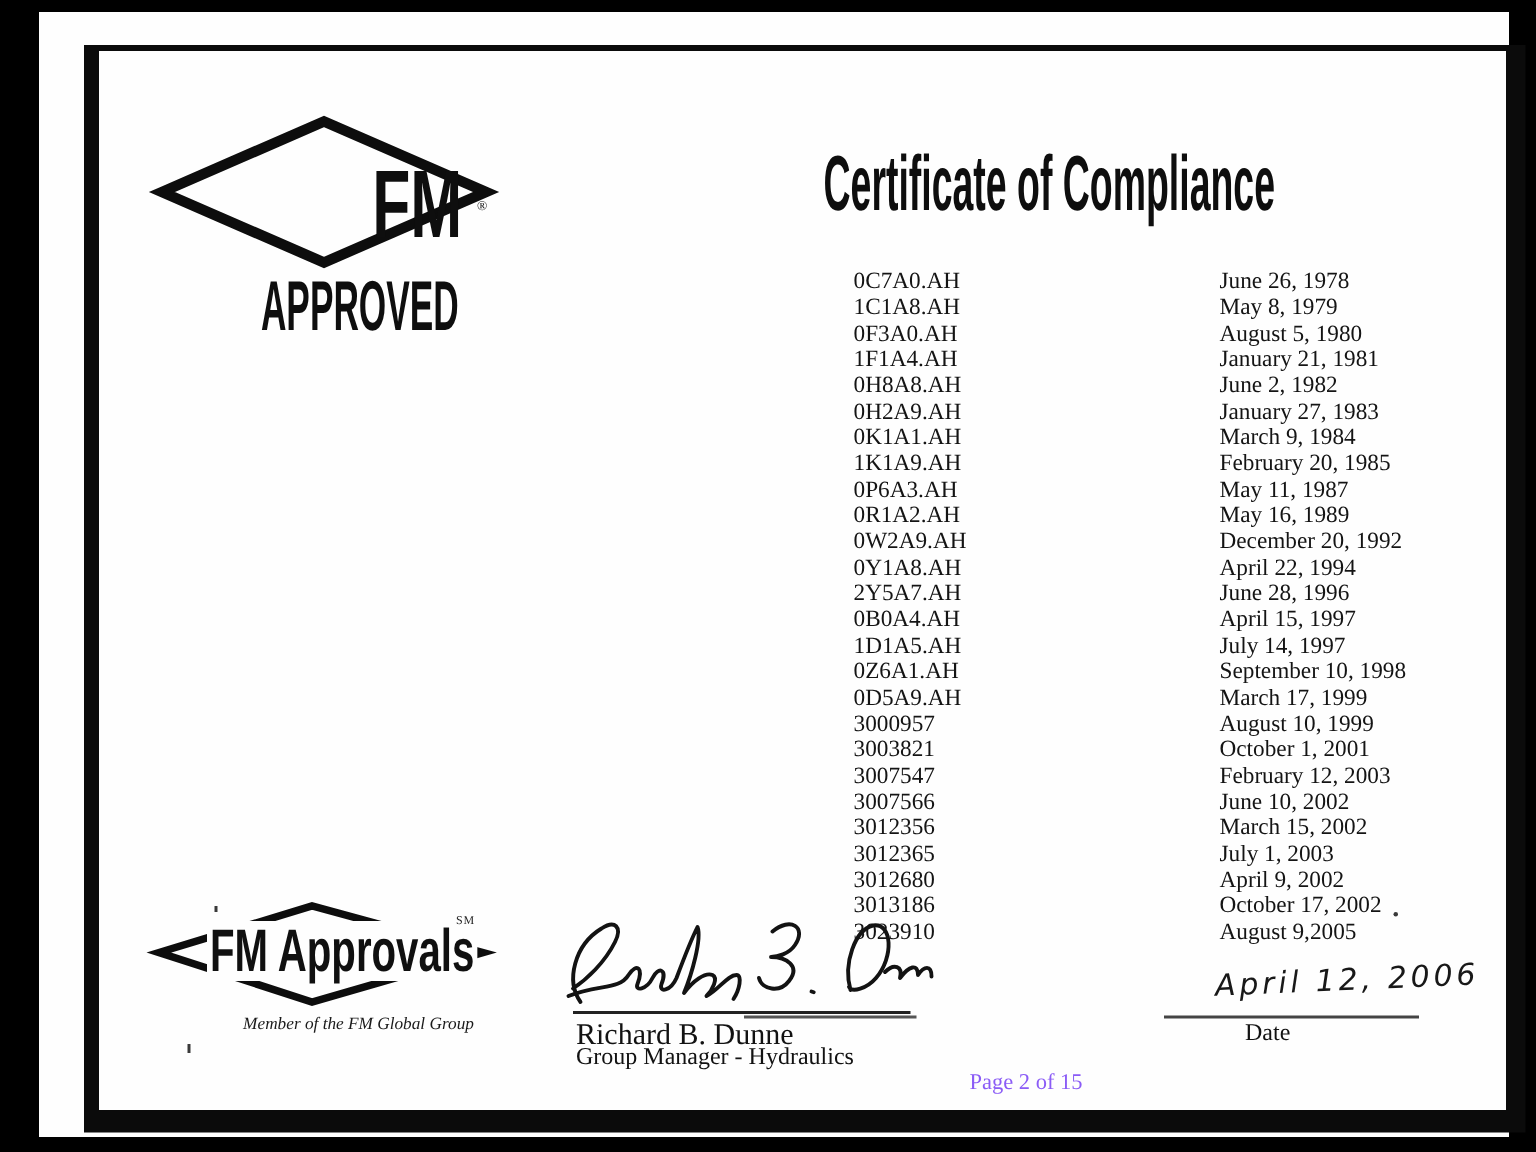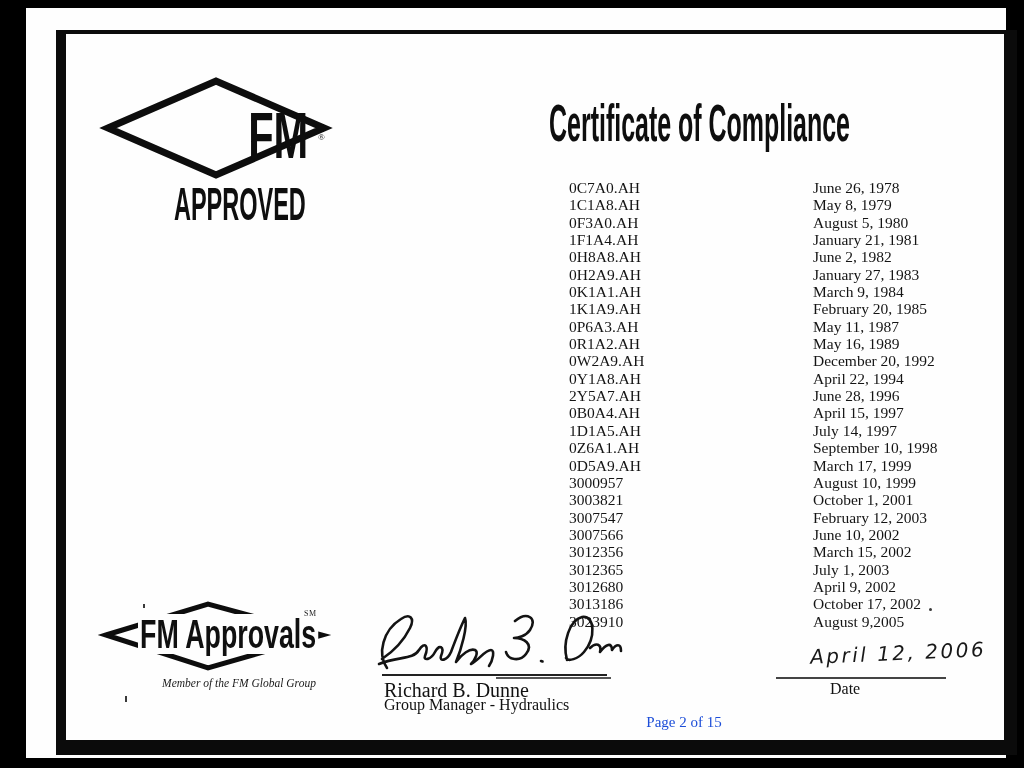--- a/index.html
+++ b/index.html
@@ -106,21 +106,21 @@
     transform:rotate(-2.5deg);white-space:nowrap;
   }
   .date-line{position:absolute;left:750px;top:669px;width:170px;height:1.5px;background:#444;}
   .date-label{
     position:absolute;left:756px;top:672px;
     font-size:16px;color:#121212;margin-left:48px;
   }
   
   .page-number{
     position:absolute;left:598px;top:706px;width:120px;text-align:center;
-    font-size:15px;color:#1d4ed8;white-space:nowrap;
+    font-size:15px;color:#8b5cf6;white-space:nowrap;
   }
   
   .speck{position:absolute;background:#3a3a3a;}
   .speck.a{left:903px;top:600px;width:3px;height:3px;border-radius:50%;}
   .speck.b{left:99px;top:688px;width:2px;height:6px;}
   .speck.c{left:117px;top:596px;width:2px;height:4px;}
 </style>
 </head>
 <body>
 

